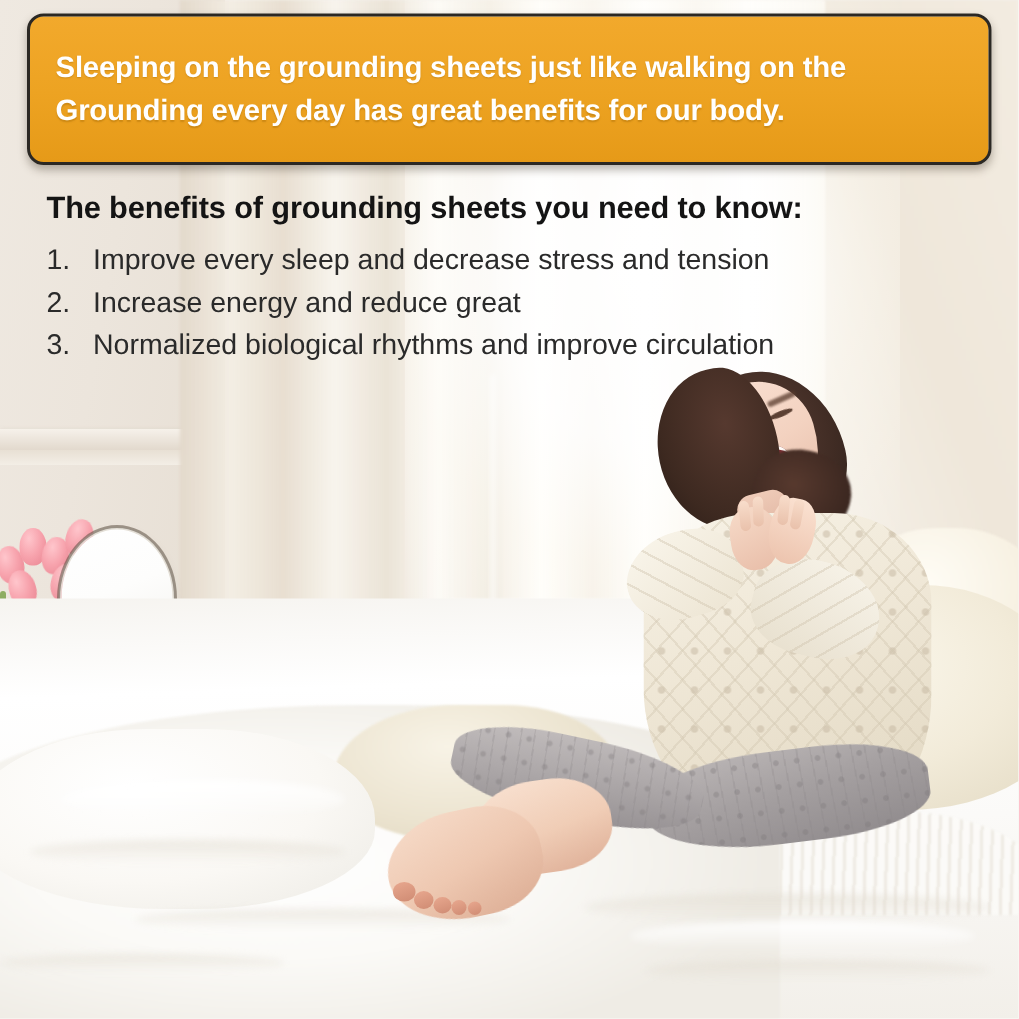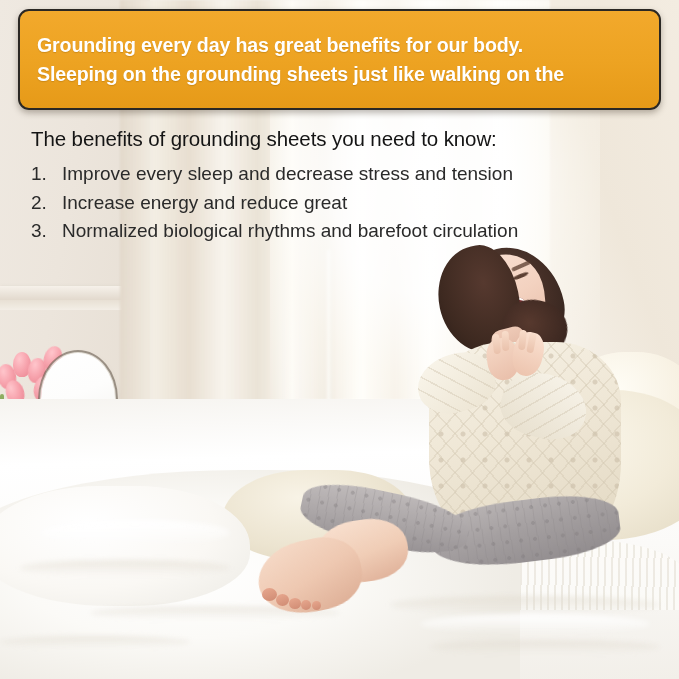--- a/index.html
+++ b/index.html
@@ -371,21 +371,21 @@
     line-height:28.5px;
     letter-spacing:-0.15px;
     padding:0 18px 0 17px;
     text-shadow:0 1px 1px rgba(150,95,0,.35);
     font-family:"Liberation Sans", sans-serif;
   }
 
   
   .headline {
     position:absolute; left:31px; top:127px;
-    font-size:20.5px; font-weight:normal; color:#141414;
+    font-size:20.5px; font-weight:bold; color:#141414;
     letter-spacing:-0.1px;
     font-family:"Liberation Sans", sans-serif;
   }
   .benefit-list {
     position:absolute; left:31px; top:160px; width:620px;
     list-style:none;
   }
   .benefit-item {
     display:flex; align-items:baseline;
     font-size:19px; color:#2a2a2a; line-height:28.5px;
@@ -497,33 +497,33 @@
   <div class="foot"></div>
   <div class="toe" style="left:262px;top:588px;width:15px;height:13px;"></div>
   <div class="toe" style="left:276px;top:594px;width:13px;height:12px;"></div>
   <div class="toe" style="left:289px;top:598px;width:12px;height:11px;"></div>
   <div class="toe" style="left:301px;top:600px;width:10px;height:10px;"></div>
   <div class="toe" style="left:312px;top:601px;width:9px;height:9px;"></div>
 </div>
 
 <div class="banner">
   <div class="banner-text">
+    <div>Sleeping on the grounding sheets just like walking on the</div>
     <div>Grounding every day has great benefits for our body.</div>
-    <div>Sleeping on the grounding sheets just like walking on the</div>
   </div>
 </div>
 
 <div class="headline">The benefits of grounding sheets you need to know:</div>
 
 <ol class="benefit-list">
   <li class="benefit-item">
     <span class="benefit-num">1.</span>
     <span class="benefit-txt">Improve every sleep and decrease stress and tension</span>
   </li>
   <li class="benefit-item">
     <span class="benefit-num">2.</span>
     <span class="benefit-txt">Increase energy and reduce great</span>
   </li>
   <li class="benefit-item">
     <span class="benefit-num">3.</span>
-    <span class="benefit-txt">Normalized biological rhythms and barefoot circulation</span>
+    <span class="benefit-txt">Normalized biological rhythms and improve circulation</span>
   </li>
 </ol>
 
 </body></html>

